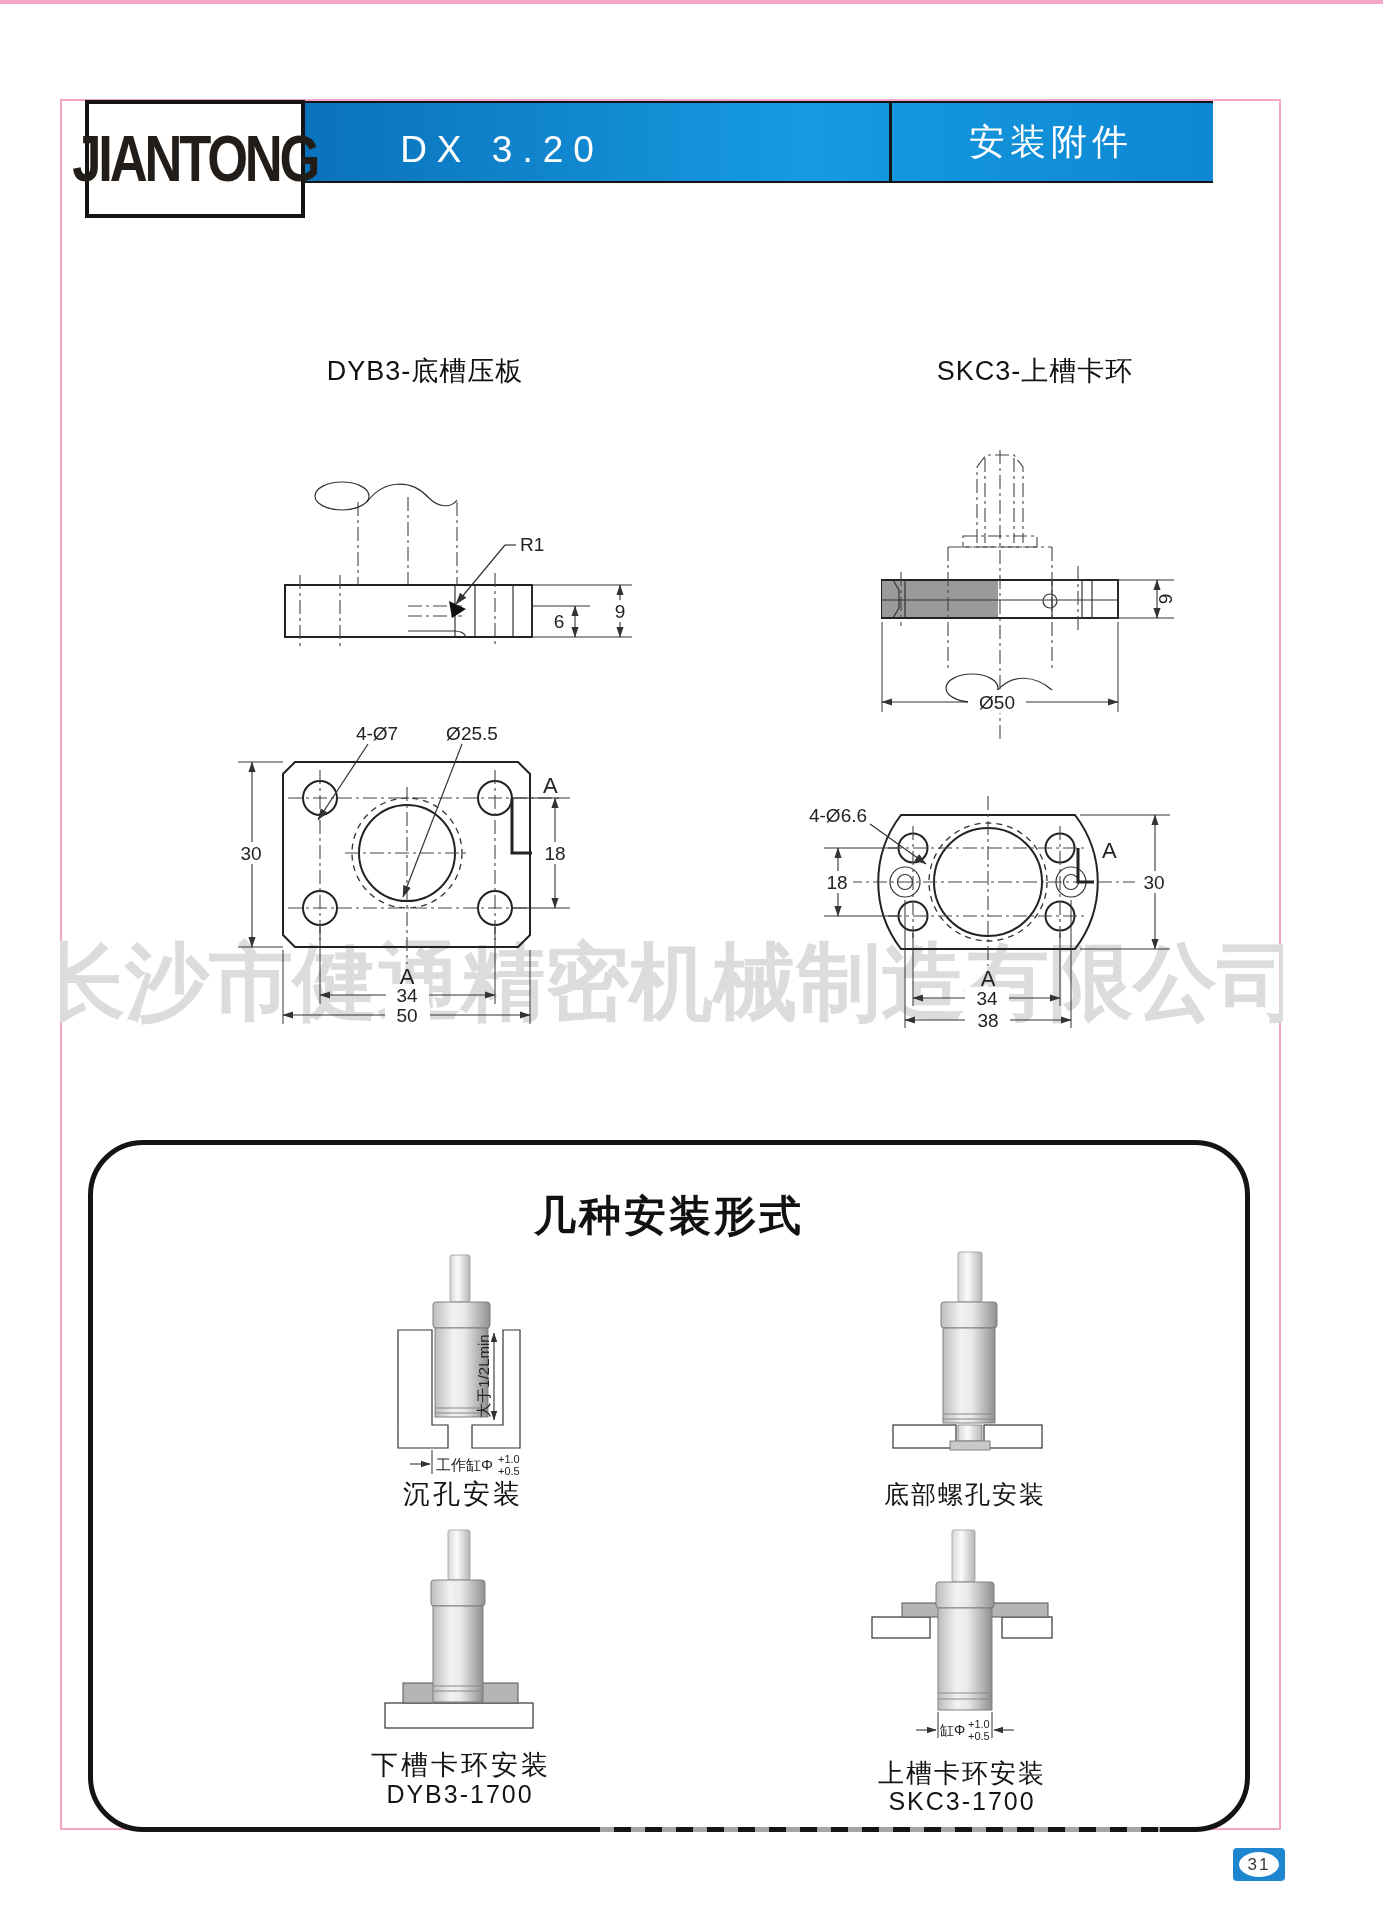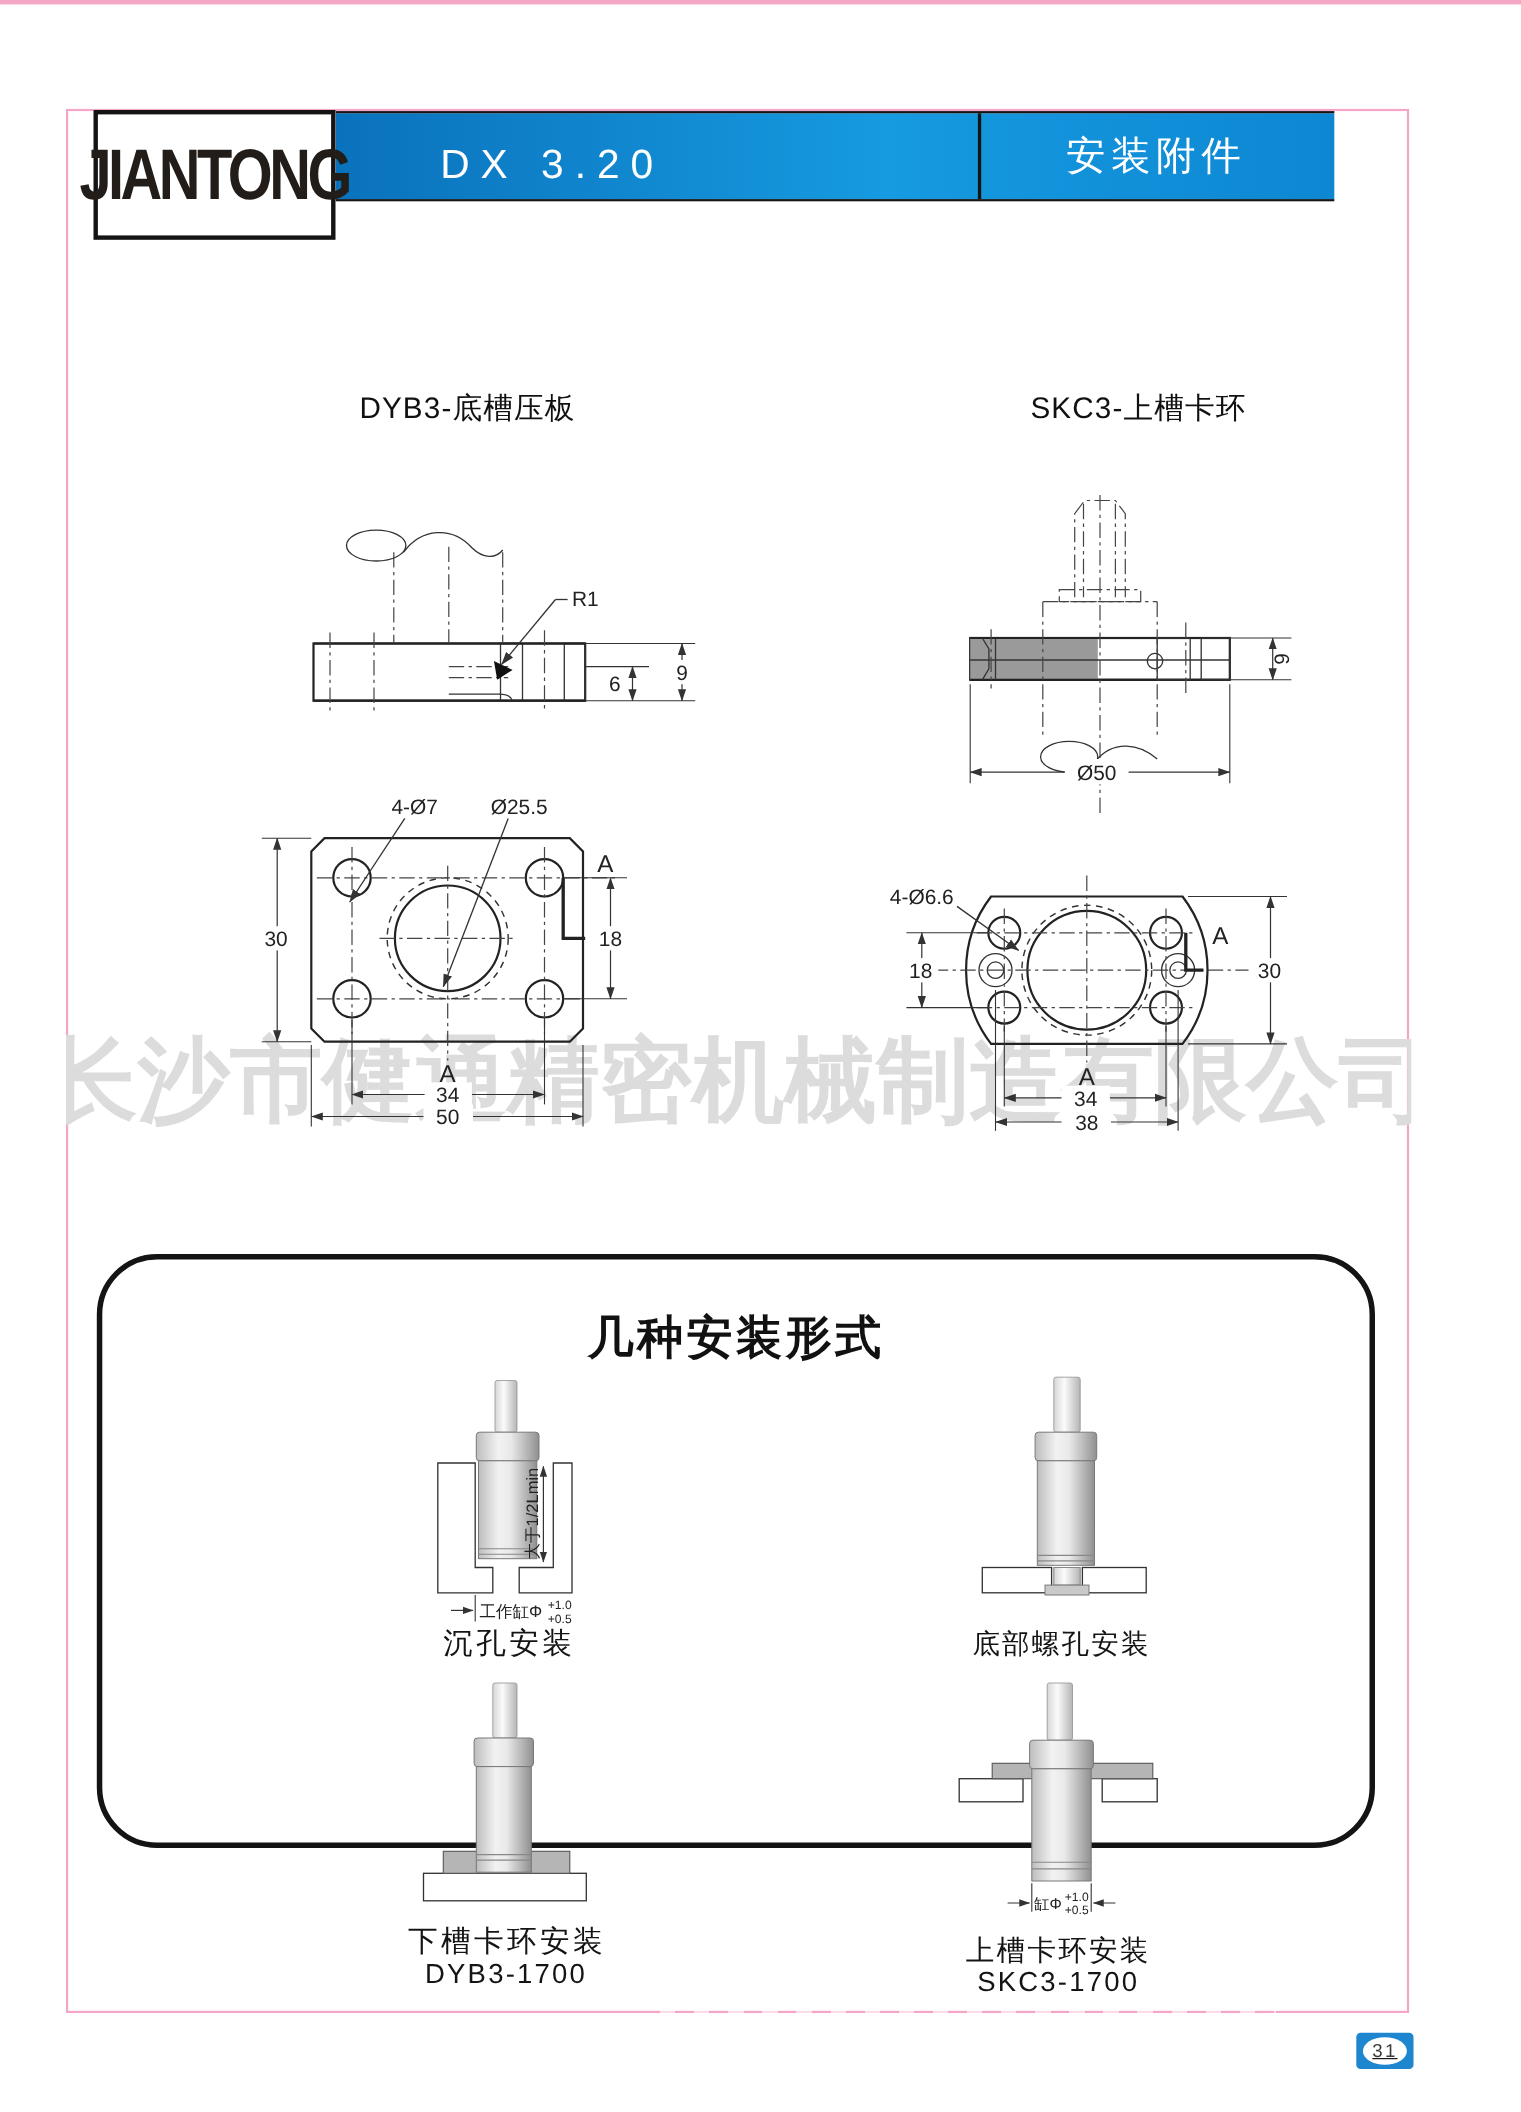--- a/index.html
+++ b/index.html
@@ -16,30 +16,30 @@
   .blue-bar{position:absolute;left:305px;top:101px;width:908px;height:82px;display:flex;
         background:linear-gradient(90deg,#0a72bc,#169ae0 55%,#0d87d2);
         border-top:2px solid #141414;border-bottom:2px solid #141414;box-sizing:border-box;z-index:5;}
   .blue-cell{display:flex;align-items:center;justify-content:center;color:#fff;height:100%;}
   .cell-model{width:587px;border-right:3px solid #141414;box-sizing:border-box;}
   .cell-model span{font-size:37px;letter-spacing:10px;padding-left:0;transform:translateX(-95px);margin-top:16px;}
   .cell-section{width:318px;}
   .cell-section span{font-size:36px;font-weight:normal;letter-spacing:5px;}
   
   .tech-svg{position:absolute;left:60px;top:340px;z-index:2;}
-  .mount-box{position:absolute;left:88px;top:1140px;width:1162px;height:540px;
+  .mount-box{position:absolute;left:88px;top:1140px;width:1162px;height:692px;
         border:5px solid #141414;border-radius:55px;box-sizing:border-box;z-index:4;background:#fff;}
   .mount-svg{position:absolute;left:0;top:0;}
   .ghost-band{position:absolute;left:600px;top:1822px;width:560px;height:16px;z-index:7;
         background:repeating-linear-gradient(90deg,rgba(255,255,255,.62) 0 14px,rgba(255,255,255,0) 14px 31px);}
   
   .page-badge{position:absolute;left:1233px;top:1848px;width:52px;height:33px;background:#1d86cf;
         border-radius:4px;z-index:8;display:flex;align-items:center;justify-content:center;}
   .page-badge .oval{width:40px;height:25px;background:#fff;border-radius:50%;display:flex;
-        align-items:center;justify-content:center;text-decoration:underline;}
+        align-items:center;justify-content:center;}
   .page-badge .num{font-size:17px;color:#3a3a3a;letter-spacing:2px;}
   
   .ol{stroke:#222;stroke-width:2;fill:none;}
   .thin{stroke:#333;stroke-width:1.2;fill:none;}
   .cl{stroke:#444;stroke-width:1.1;fill:none;stroke-dasharray:14 4 3 4;}
   .dim{stroke:#333;stroke-width:1.1;fill:none;}
   .ext{stroke:#333;stroke-width:1;fill:none;}
   .step{stroke:#222;stroke-width:3;fill:none;}
   text.d{font-family:"Liberation Sans",sans-serif;font-size:19px;fill:#222;}
   text.sec{font-family:"Liberation Sans",sans-serif;font-size:22px;fill:#222;}

